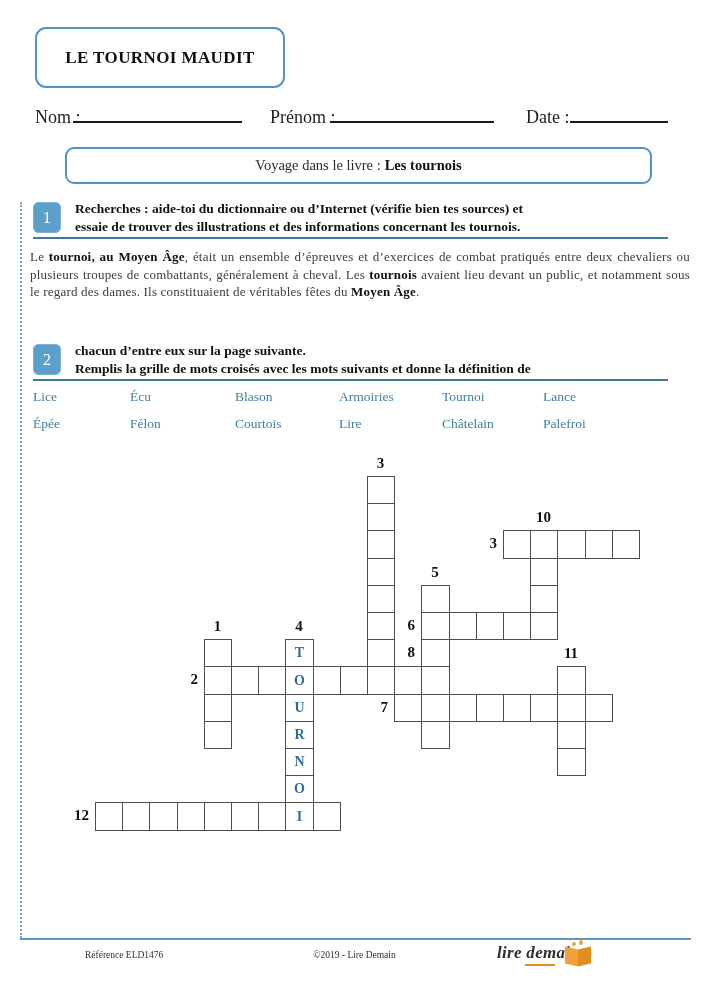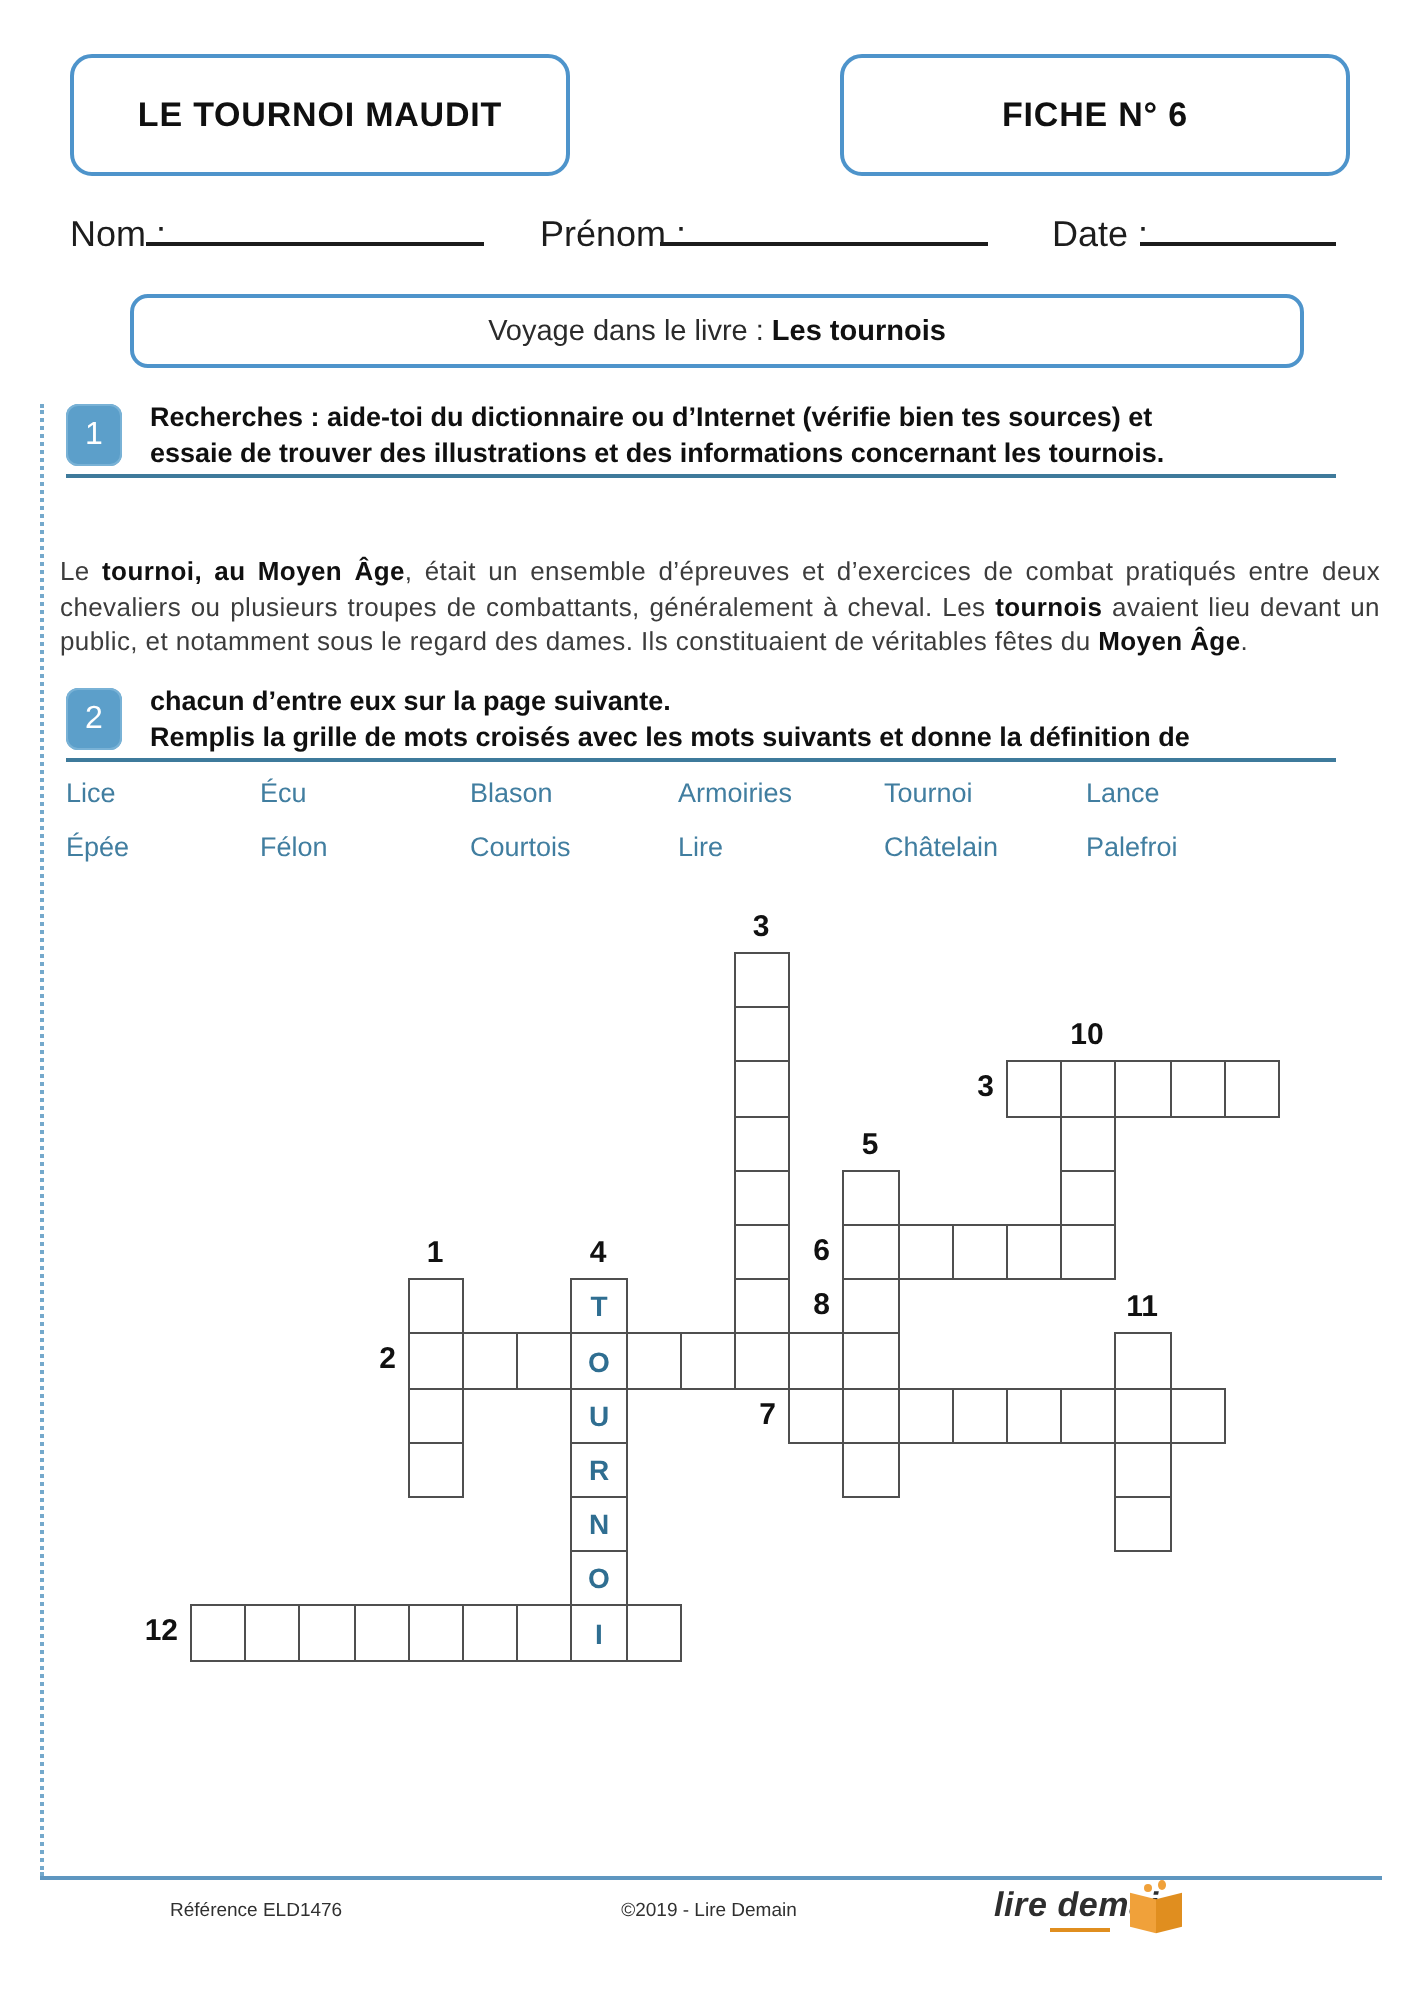--- a/index.html
+++ b/index.html
@@ -1,53 +1,50 @@
 <!DOCTYPE html>
 <html><head>
 <meta charset="utf-8">
 <style>
   html,body{margin:0;padding:0;background:#e8e8e8;}
   #page{position:relative;width:709px;height:1000px;background:#ffffff;margin:0 auto;
         font-family:"Liberation Sans",sans-serif;overflow:hidden;}
-  .abs{position:absolute;}
+  .abs{position:absolute;font-family:Liberation Serif, serif;}
   .hdr-box{border:2px solid #4E94CB;border-radius:11px;display:flex;align-items:center;
            justify-content:center;font-weight:bold;font-size:17px;color:#101010;letter-spacing:.4px;background:#fff;}
   .id-label{font-size:18px;color:#1d1d1d;}
   .fill-line{border-bottom:2px solid #1c1c1c;height:1px;}
   .banner{border:2px solid #4E94CB;border-radius:9px;display:flex;align-items:center;
           justify-content:center;font-size:14.5px;color:#2b2b2b;background:#fff;}
   .banner .bld{font-weight:bold;color:#111;margin-left:4px;}
   .badge{background:#5C9FCA;border-radius:6px;color:#ffffff;font-size:16px;display:flex;
          align-items:center;justify-content:center;box-shadow:inset 0 0 0 1px #79b2d6;}
   .sec-heading{font-size:13.5px;font-weight:bold;color:#101010;line-height:17.5px;}
   .sec-heading span{display:block;}
   .rule{background:#3E7A9B;height:2px;}
-  .para{font-size:13px;line-height:17.6px;color:#3C3C3C;text-align:justify;letter-spacing:.2px;margin-top:29px;}
+  .para{font-size:13px;line-height:17.6px;color:#3C3C3C;text-align:justify;letter-spacing:.2px;}
   .para .bld{font-weight:bold;color:#101010;}
   .word{position:absolute;font-size:13.5px;color:#417EA0;}
   .dotted{border-left:2px dotted #74A9CC;width:0;}
   .cw-cell{position:absolute;border:1px solid #4F4F4F;box-sizing:border-box;background:#fff;
            display:flex;align-items:center;justify-content:center;font-weight:bold;font-size:14px;color:#2F6E91;}
   .cw-label{position:absolute;font-weight:bold;font-size:15px;color:#111;}
   .foot-rule{background:#5E96C0;height:2px;}
   .foot-txt{font-size:9.5px;color:#303030;}
   .logo-txt{font-size:17px;font-style:italic;font-weight:600;color:#2E2E2E;letter-spacing:.3px;}
   .book-page{position:absolute;bottom:0;width:13px;height:17px;}
   .dot{position:absolute;border-radius:50%;background:#F0A13A;}
 </style>
 </head>
 <body>
 
 <div id="page">
 
   <div class="abs hdr-box" style="left:35px;top:27px;width:246px;height:57px;">
     <span>LE TOURNOI MAUDIT</span>
-  </div>
-  <div class="abs hdr-box" style="left:420px;top:27px;width:251px;height:57px;">
-    <span>FICHE N° 6</span>
   </div>
 
   <span class="abs id-label" style="left:35px;top:107px;">Nom :</span>
   <div class="abs fill-line" style="left:73px;top:120px;width:169px;"></div>
   <span class="abs id-label" style="left:270px;top:107px;">Prénom :</span>
   <div class="abs fill-line" style="left:330px;top:120px;width:164px;"></div>
   <span class="abs id-label" style="left:526px;top:107px;">Date :</span>
   <div class="abs fill-line" style="left:570px;top:120px;width:98px;"></div>
 
   <div class="abs banner" style="left:65px;top:147px;width:583px;height:33px;">

